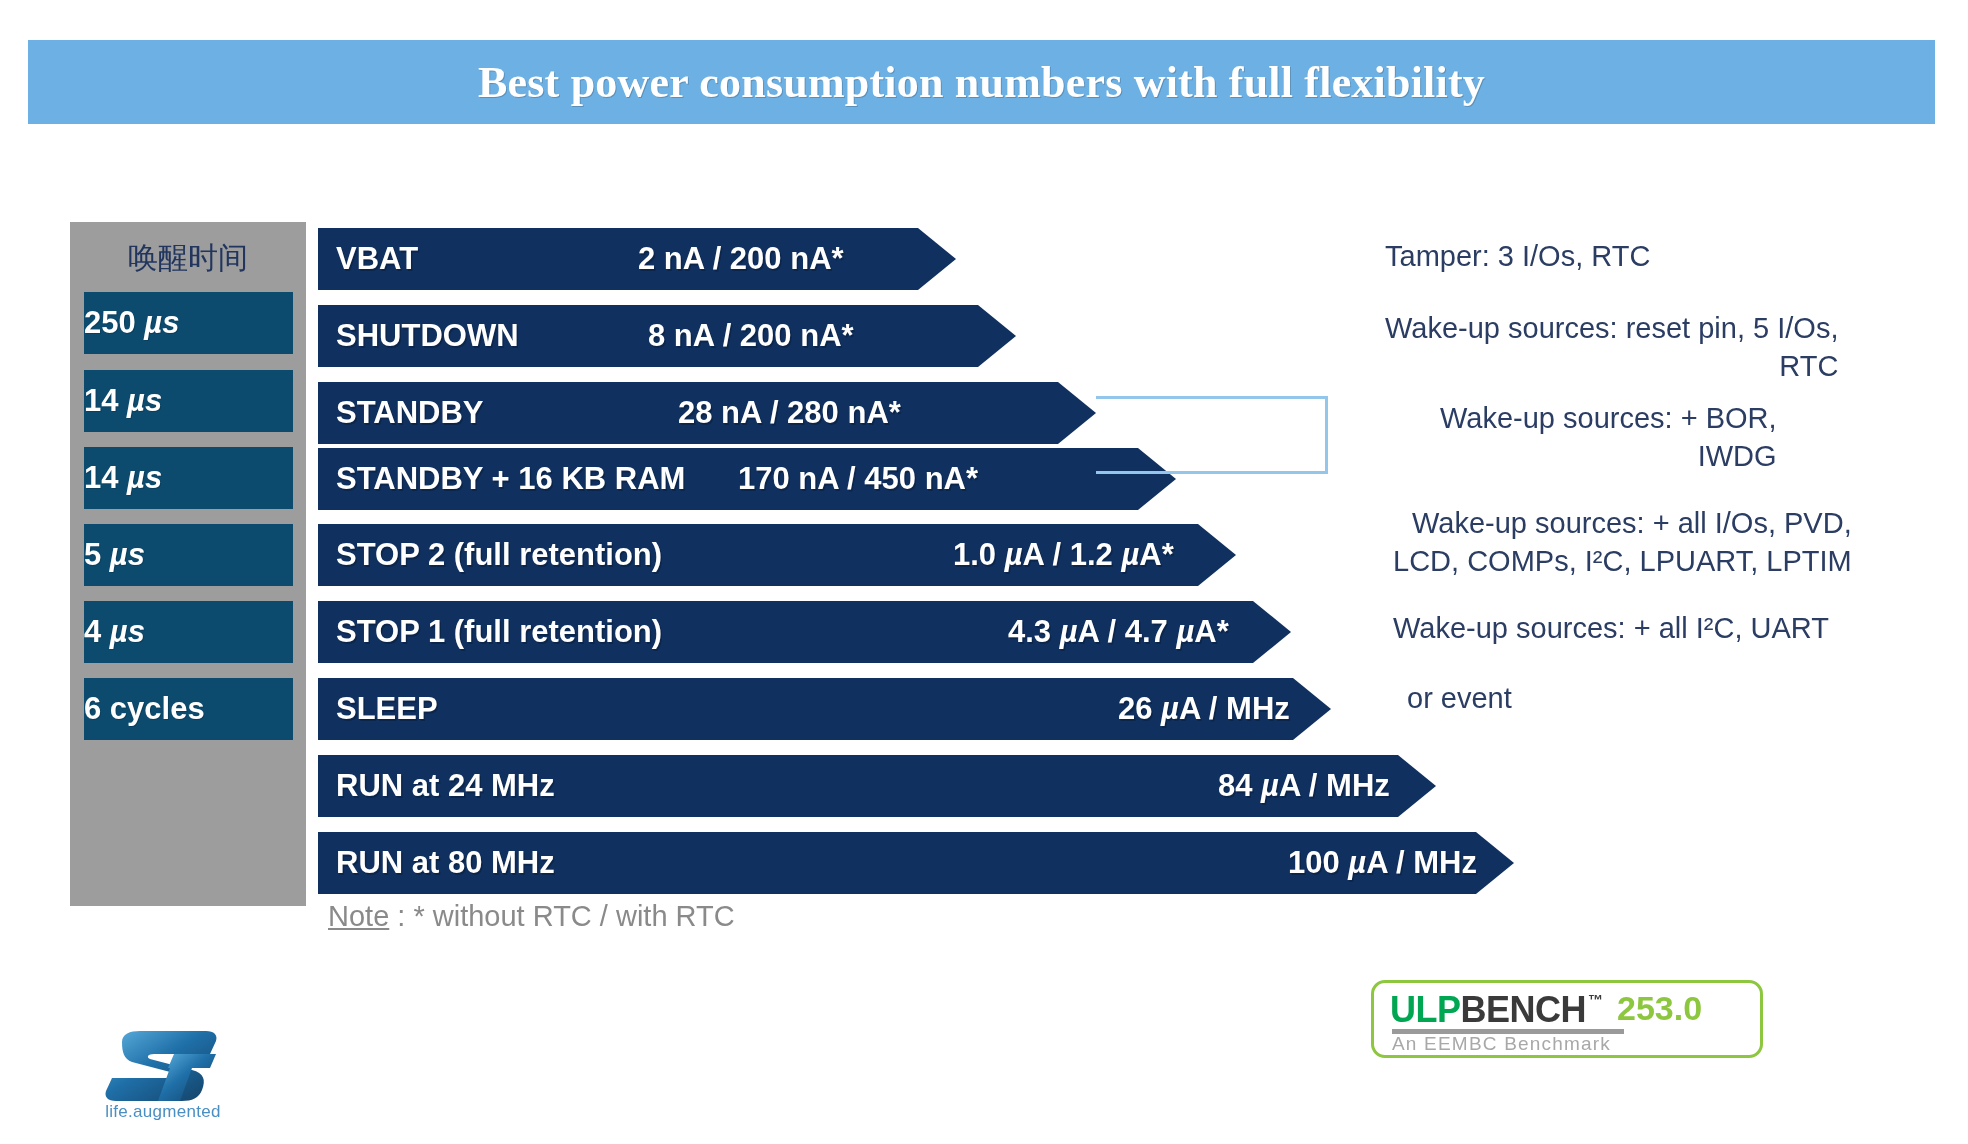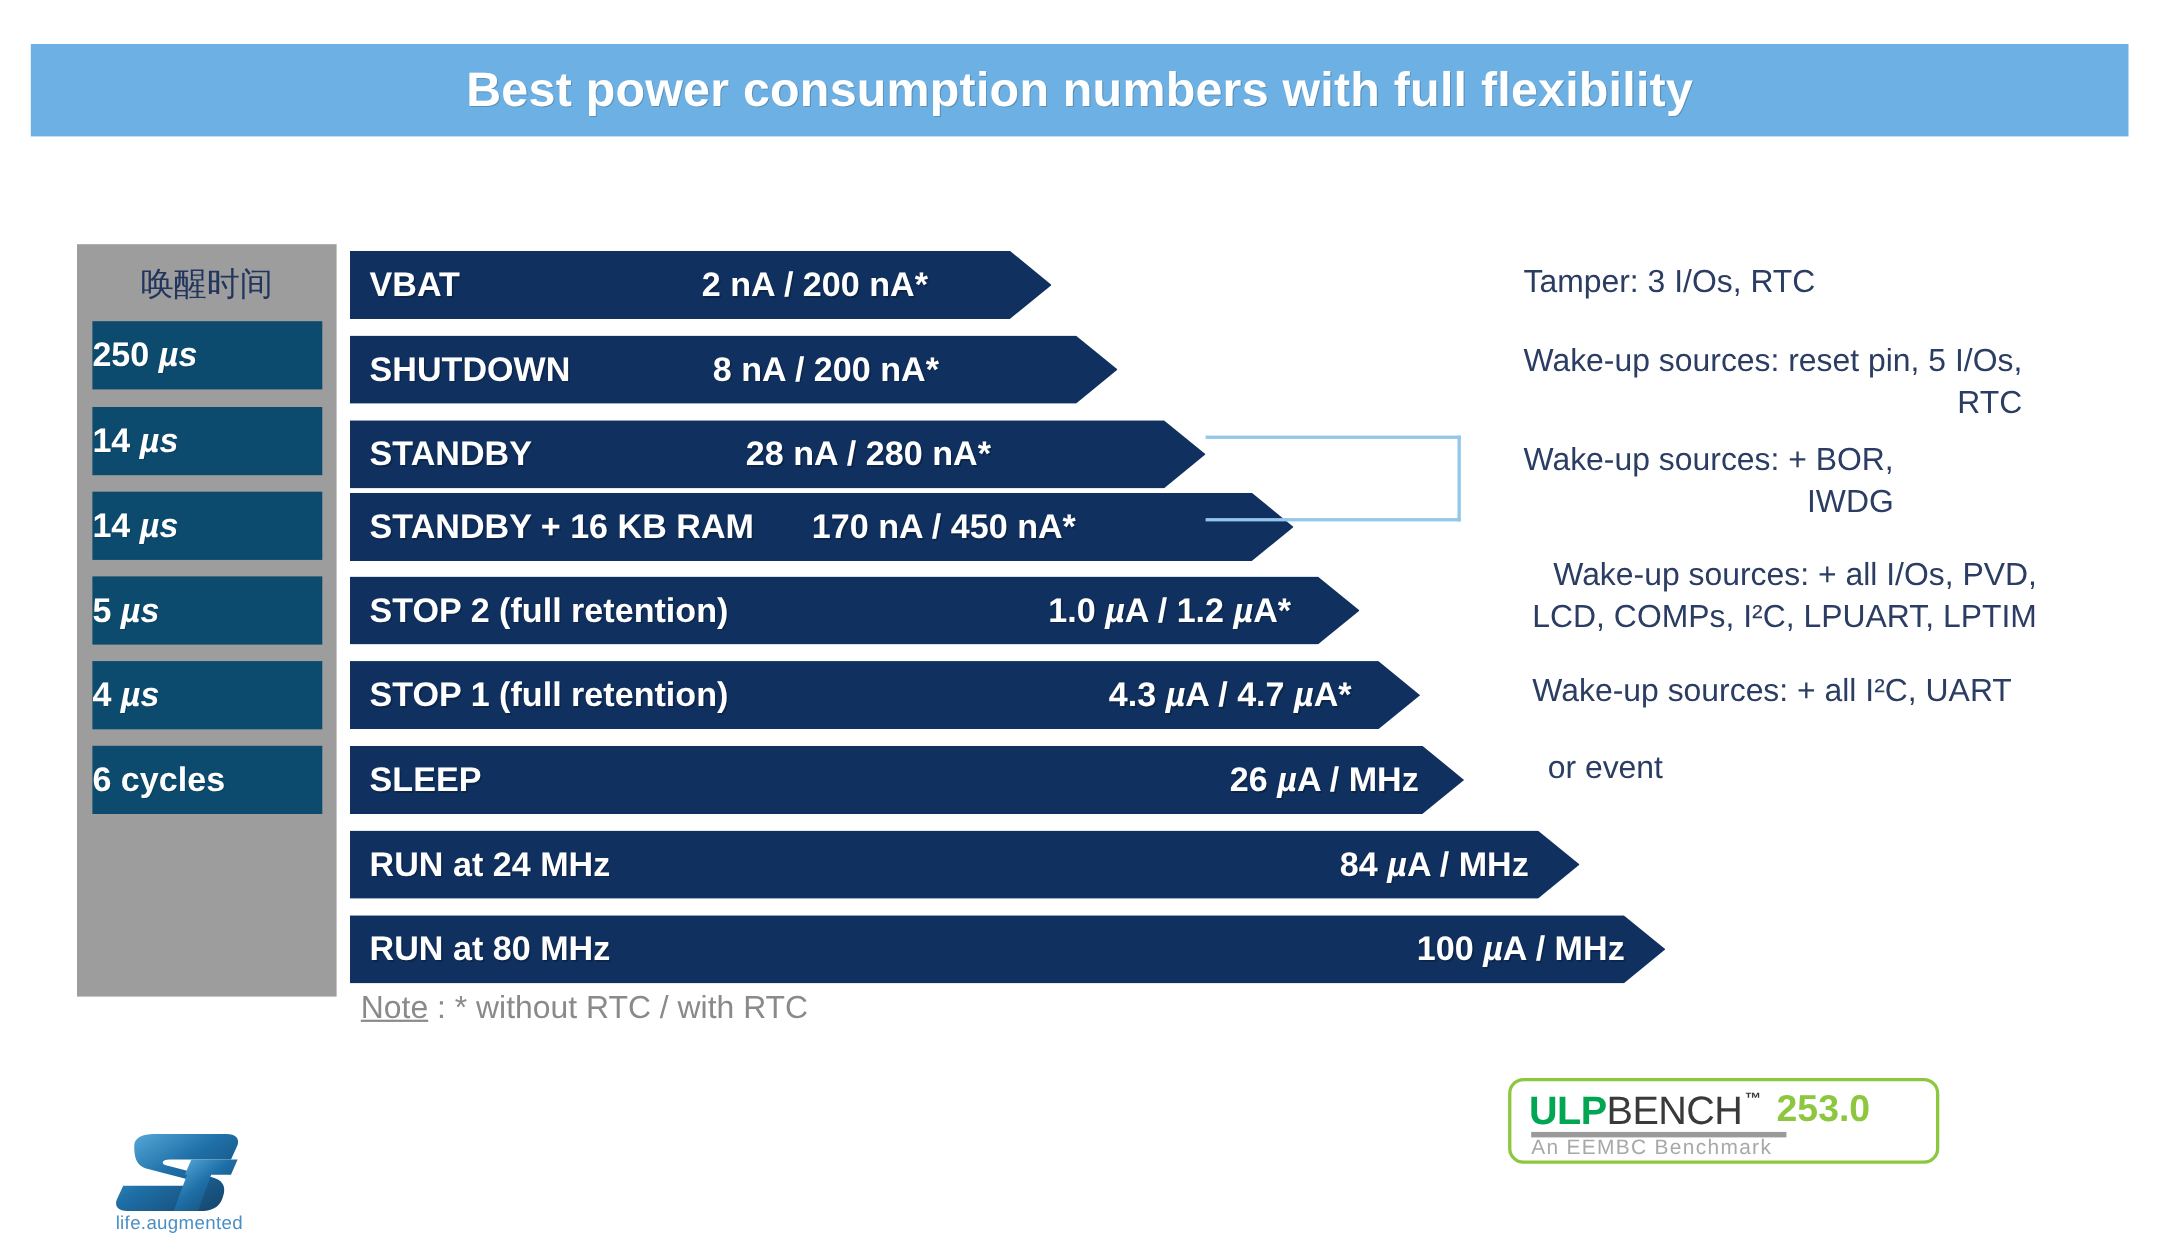--- a/index.html
+++ b/index.html
@@ -5,20 +5,21 @@
   html,body{margin:0;padding:0;}
   body{
     width:1968px;height:1144px;position:relative;overflow:hidden;
     background:#ffffff;
     font-family:"Liberation Sans","DejaVu Sans",sans-serif;
   }
   
   #title-band{
     position:absolute;left:28px;top:40px;width:1907px;height:84px;
     background:#6db0e3;
+    font-family:Liberation Serif, serif;
   }
   #title-text{
     position:absolute;left:0;top:0;width:100%;height:84px;
     display:flex;align-items:center;justify-content:center;
     color:#ffffff;font-size:44px;font-weight:bold;letter-spacing:.2px;
     text-shadow:1px 1px 0 rgba(0,0,0,.18);
   }
   
   #wake-column{
     position:absolute;left:70px;top:222px;width:236px;height:684px;
@@ -74,21 +75,21 @@
   #footnote .uline{text-decoration:underline;}
   
   #ulpbench{
     position:absolute;left:1371px;top:980px;width:386px;height:72px;
     border:3px solid #8dc63f;border-radius:14px;background:#ffffff;
   }
   #ulp-row{
     position:absolute;left:16px;top:6px;display:flex;align-items:flex-start;
   }
   #ulp-a{color:#00a651;font-size:36px;font-weight:bold;letter-spacing:-.5px;}
-  #ulp-b{color:#3a3a3a;font-size:36px;font-weight:normal;letter-spacing:-.5px;}
+  #ulp-b{color:#3a3a3a;font-size:36px;font-weight:bold;letter-spacing:-.5px;}
   #ulp-tm{color:#3a3a3a;font-size:15px;font-weight:bold;margin-left:2px;margin-top:2px;}
   #ulp-score{color:#8dc63f;font-size:34px;font-weight:bold;margin-left:14px;}
   #ulp-rule{
     position:absolute;left:18px;top:46px;width:232px;height:5px;background:#9a9a9a;
   }
   #ulp-sub{
     position:absolute;left:18px;top:50px;font-size:19px;color:#a8a8a8;
     letter-spacing:1.2px;
   }
   
@@ -166,21 +167,21 @@
       <span class="bar-label">RUN at 80 MHz</span>
       <span class="bar-value" style="left: 970px;">100 <i>µ</i>A / MHz</span>
     </div>
   </div>
 
 <div id="standby-bracket"></div>
 
 <div id="notes">
     <div class="note-block" style="left: 1385px; top: 238px;"><span>Tamper: 3 I/Os, RTC</span></div>
     <div class="note-block" style="left: 1385px; top: 310px;"><span>Wake-up sources: reset pin, 5 I/Os,</span><span class="l2">RTC</span></div>
-    <div class="note-block" style="left: 1385px; top: 400px;"><span>Wake-up sources: + BOR,</span><span class="l2">IWDG</span></div>
+    <div class="note-block" style="left: 1440px; top: 400px;"><span>Wake-up sources: + BOR,</span><span class="l2">IWDG</span></div>
     <div class="note-block" style="left: 1393px; top: 505px;"><span>Wake-up sources: + all I/Os, PVD,</span><span class="l2 flush">LCD, COMPs, I²C, LPUART, LPTIM</span></div>
     <div class="note-block" style="left: 1393px; top: 610px;"><span>Wake-up sources: + all I²C, UART</span></div>
     <div class="note-block" style="left: 1397px; top: 680px;"><span class="l2">or event</span></div>
   </div>
 
 <div id="footnote">
   <span class="uline">Note</span><span> : * without RTC / with RTC</span>
 </div>
 
 <div id="ulpbench">

